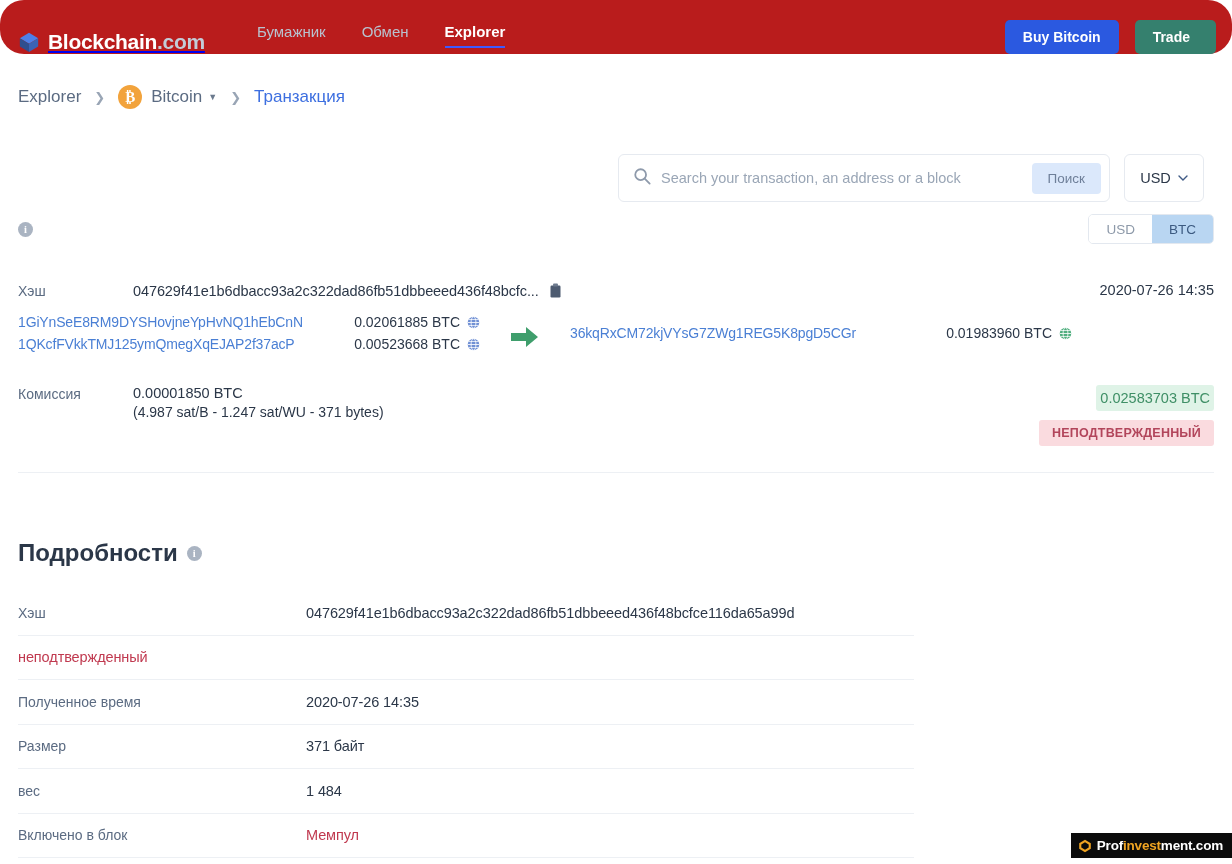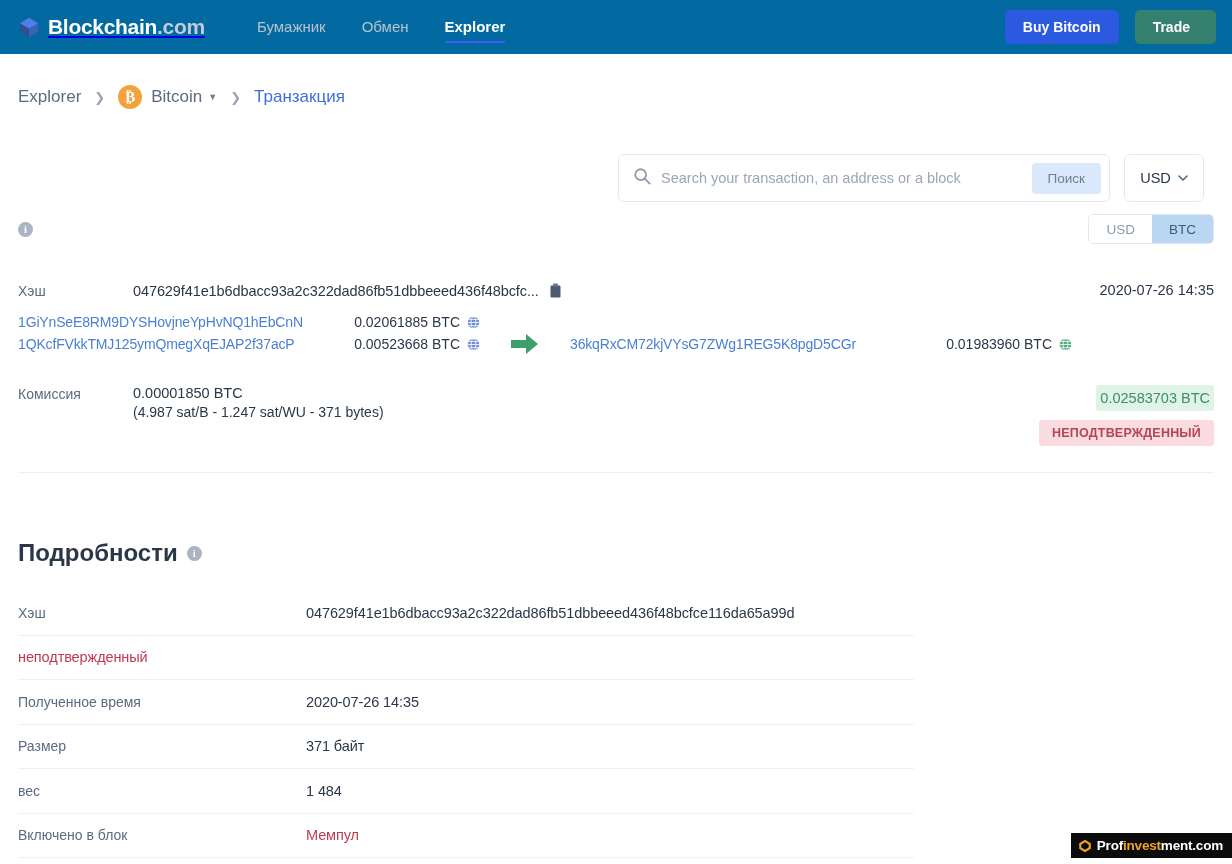--- a/index.html
+++ b/index.html
@@ -9,25 +9,26 @@
     height: 864px;
     overflow: hidden;
     background: #ffffff;
     font-family: "Liberation Sans", "DejaVu Sans", sans-serif;
     -webkit-font-smoothing: antialiased;
   }
 
   
   .topnav {
     height: 54px;
-    background: #0369a1;
-    display: flex;
-    align-items: center;
+    background: #b91c1c;
+    display: flex;
+    align-items: flex-end;
     padding: 0 16px 0 18px;
     position: relative;
+    border-radius: 24px;
   }
   .brand { display: flex; align-items: center; gap: 8px; }
   .brand-logo { width: 22px; height: 22px; display: block; }
   .brand-text {
     font-size: 21px;
     font-weight: bold;
     color: #ffffff;
     letter-spacing: -0.3px;
     white-space: nowrap;
   }
@@ -231,21 +232,21 @@
   .copy-icon { width: 13px; height: 15px; cursor: pointer; display: block; }
   .sum-right {
     margin-left: auto;
     font-size: 14.5px;
     color: #2b3748;
     white-space: nowrap;
   }
 
   .io-block {
     display: flex;
-    align-items: flex-end;
+    align-items: center;
     margin-top: 12px;
   }
   .io-side { width: 462px; flex: 0 0 462px; }
   .io-line {
     display: flex;
     align-items: center;
     height: 22px;
     margin-bottom: 0;
   }
   .io-addr {

